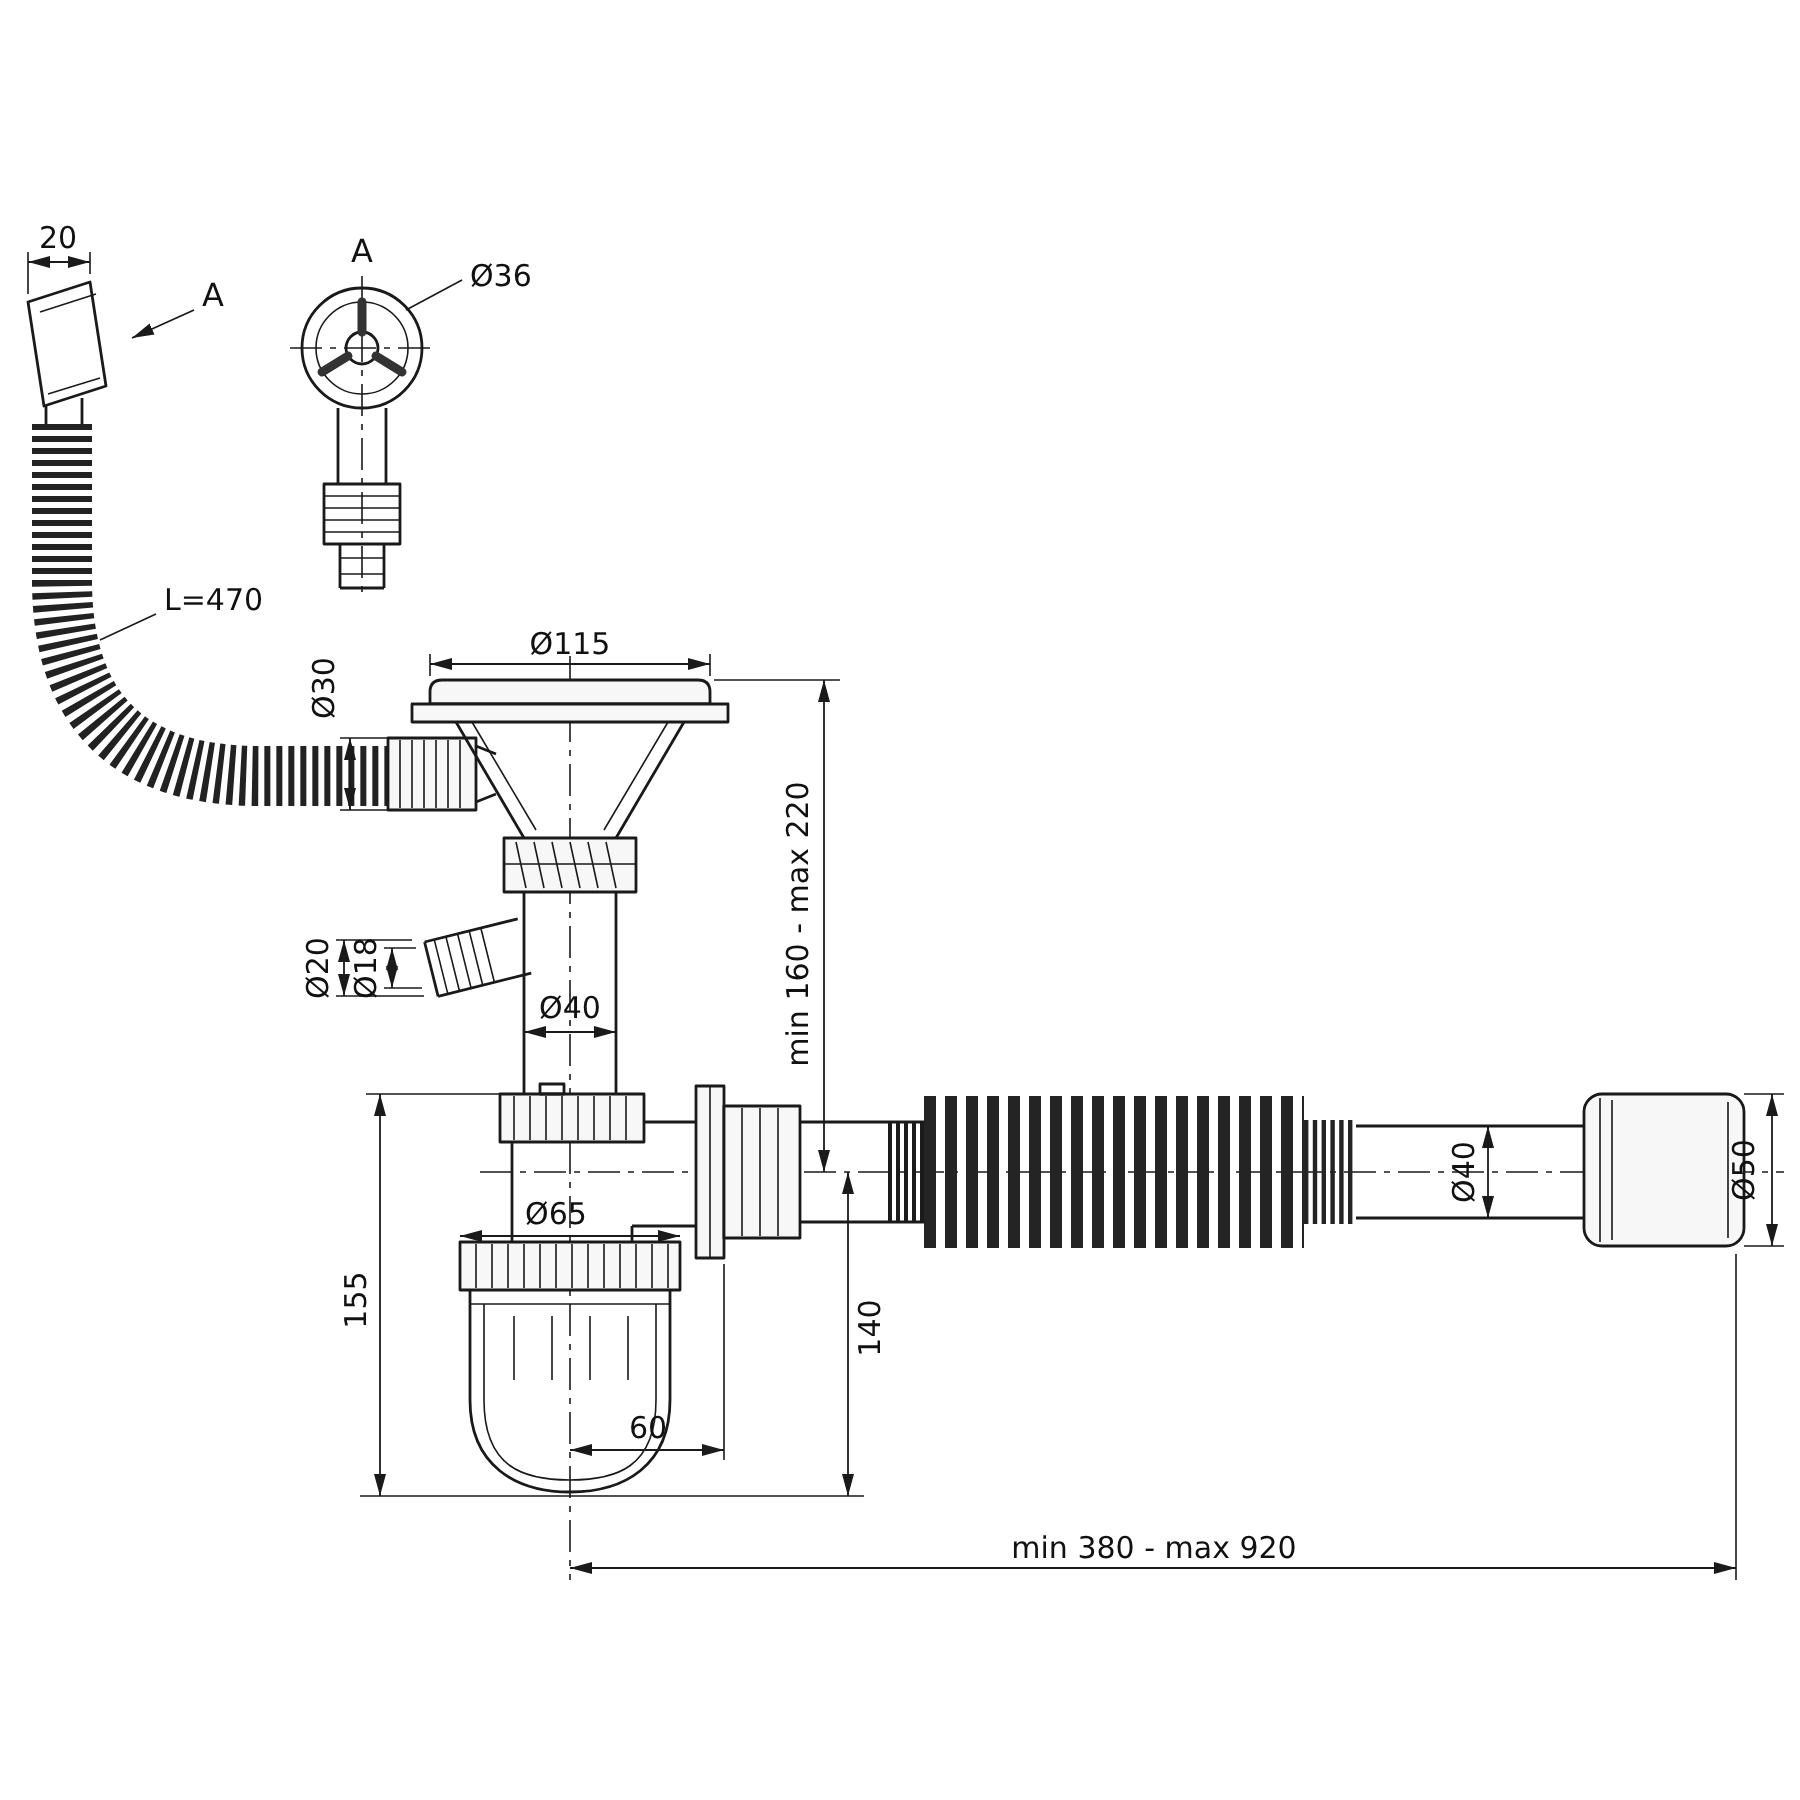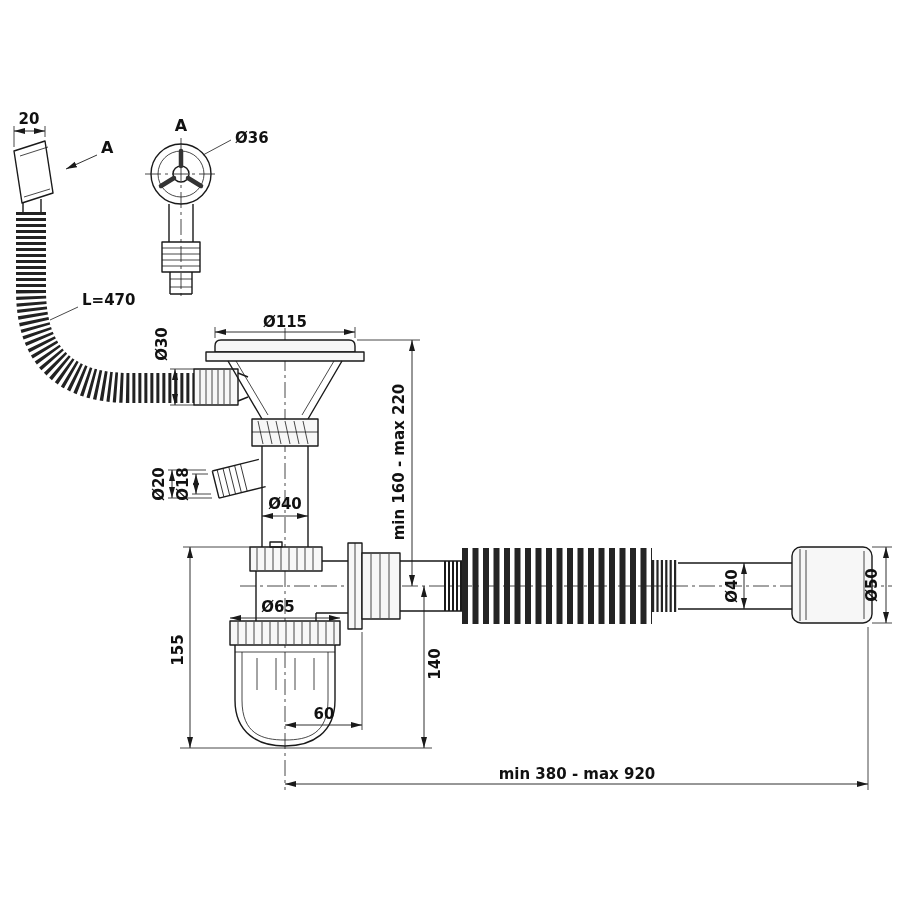--- a/index.html
+++ b/index.html
@@ -1,16 +1,16 @@
 <!DOCTYPE html>
 <html><head>
 <meta charset="utf-8">
 <style>
   html,body{margin:0;padding:0;background:#ffffff;}
-  .page{width:900px;height:900px;background:#fff;position:relative;overflow:hidden;font-weight:bold;}
+  .page{width:900px;height:900px;background:#fff;position:relative;overflow:hidden;}
   svg{display:block;}
   .outline{fill:none;stroke:#1a1a1a;stroke-width:1.4;stroke-linejoin:round;}
   .fillpart{fill:#f7f7f7;stroke:#1a1a1a;stroke-width:1.4;stroke-linejoin:round;}
   .thin{fill:none;stroke:#1a1a1a;stroke-width:0.8;}
   .dim{fill:none;stroke:#1a1a1a;stroke-width:0.9;}
   .cl{fill:none;stroke:#1a1a1a;stroke-width:0.8;stroke-dasharray:16 4 3 4;}
   .band30{fill:none;stroke:#222;stroke-width:30;stroke-dasharray:3 3;}
   .band50{fill:none;stroke:#1a1a1a;stroke-width:50;stroke-dasharray:2 2;}
   .band76{fill:none;stroke:#242424;stroke-width:76;stroke-dasharray:6 4.5;}
   .band52{fill:none;stroke:#242424;stroke-width:52;stroke-dasharray:2.2 2.2;}

